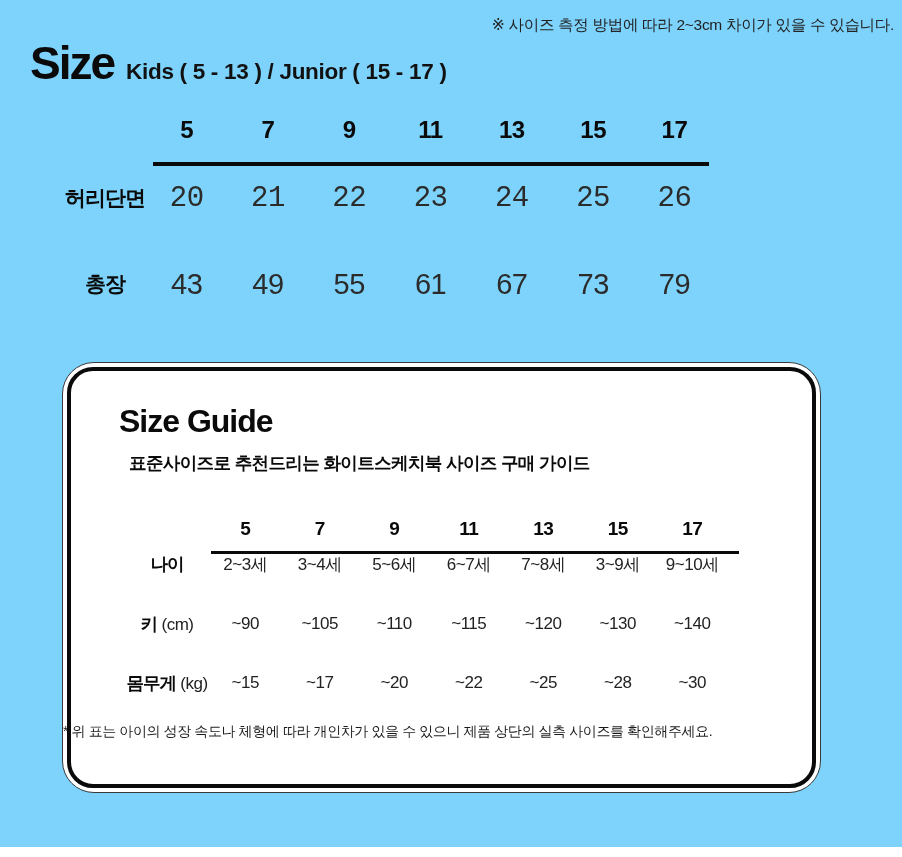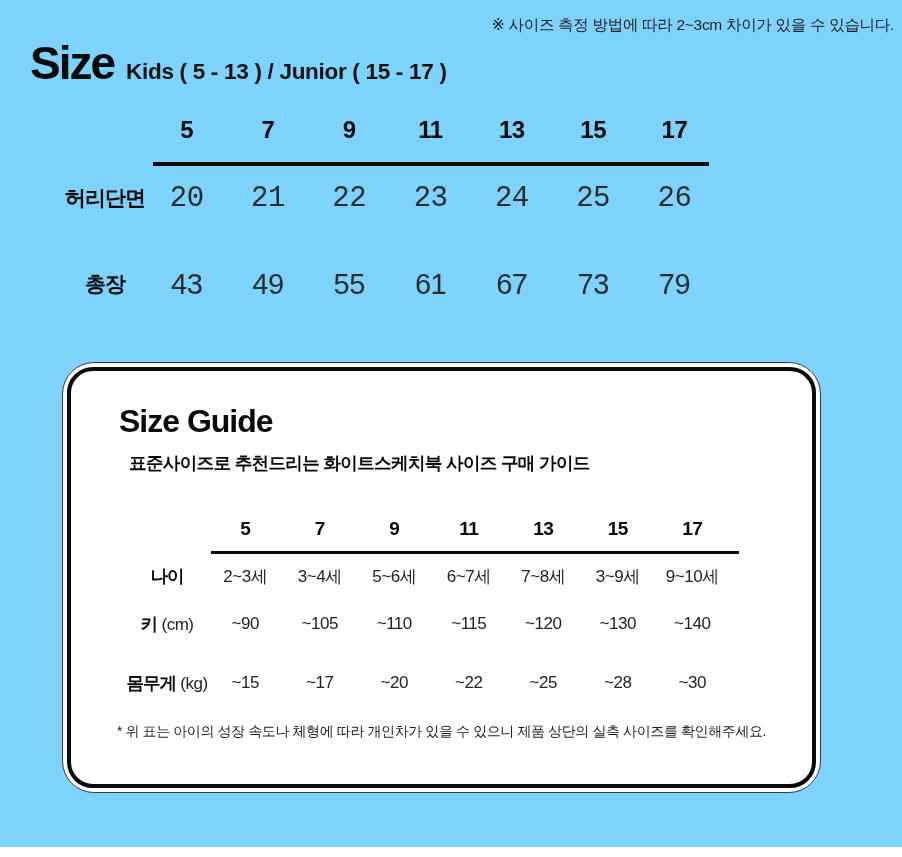--- a/index.html
+++ b/index.html
@@ -38,29 +38,29 @@
     border:4px solid #0a0a0a;border-radius:26px;
   }
   .guide-title{position:absolute;left:56px;top:40px;font-size:32px;font-weight:800;letter-spacing:-1px;color:#0a0a0a;}
   .guide-sub{position:absolute;left:56px;top:88px;font-size:17.5px;font-weight:600;letter-spacing:-0.6px;color:#0a0a0a;margin-left:10px;}
 
   .grow{position:absolute;left:63px;display:grid;grid-template-columns:82px repeat(7,74.5px);align-items:center;}
   .grow .cell{text-align:center;}
   .g-head{top:152px;height:28px;}
   .g-head .cell{font-size:19px;font-weight:700;letter-spacing:-0.5px;color:#0a0a0a;}
   .g-line{position:absolute;left:148px;top:188px;width:528px;height:3px;background:#0a0a0a;}
-  .g-row1{top:200px;height:26px;}
+  .g-row1{top:188px;height:26px;}
   .g-row2{top:248px;height:26px;}
   .g-row3{top:289px;height:26px;margin-top:18px;}
   .g-label{font-size:17.5px;font-weight:700;letter-spacing:-1px;color:#0a0a0a;white-space:nowrap;}
   .g-unit{font-size:17px;font-weight:400;color:#222;letter-spacing:-0.5px;}
   .g-val{font-size:17px;font-weight:400;color:#222;letter-spacing:-0.5px;white-space:nowrap;}
 
   .g-footnote{
-    position:absolute;left:0;top:360px;width:100%;text-align:center;
+    position:absolute;left:0;top:360px;width:100%;
     font-size:14px;color:#1a1a1a;letter-spacing:-0.4px;
   }
 </style>
 </head>
 <body>
 
 <div class="page">
 
   <div class="top-note">※ 사이즈 측정 방법에 따라 2~3cm 차이가 있을 수 있습니다.</div>
 

